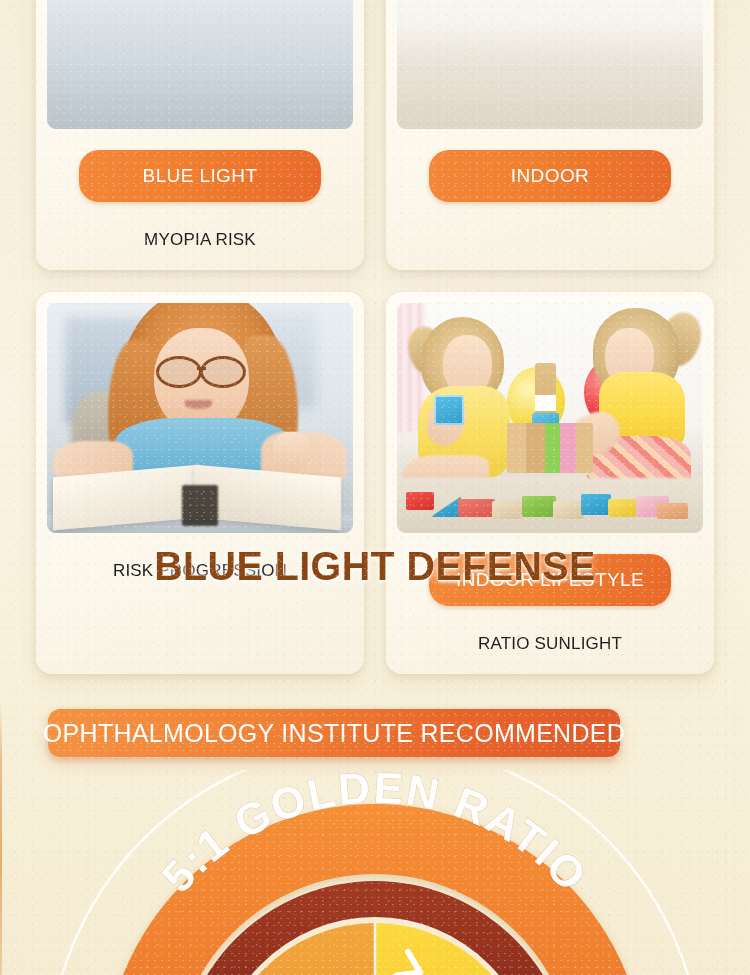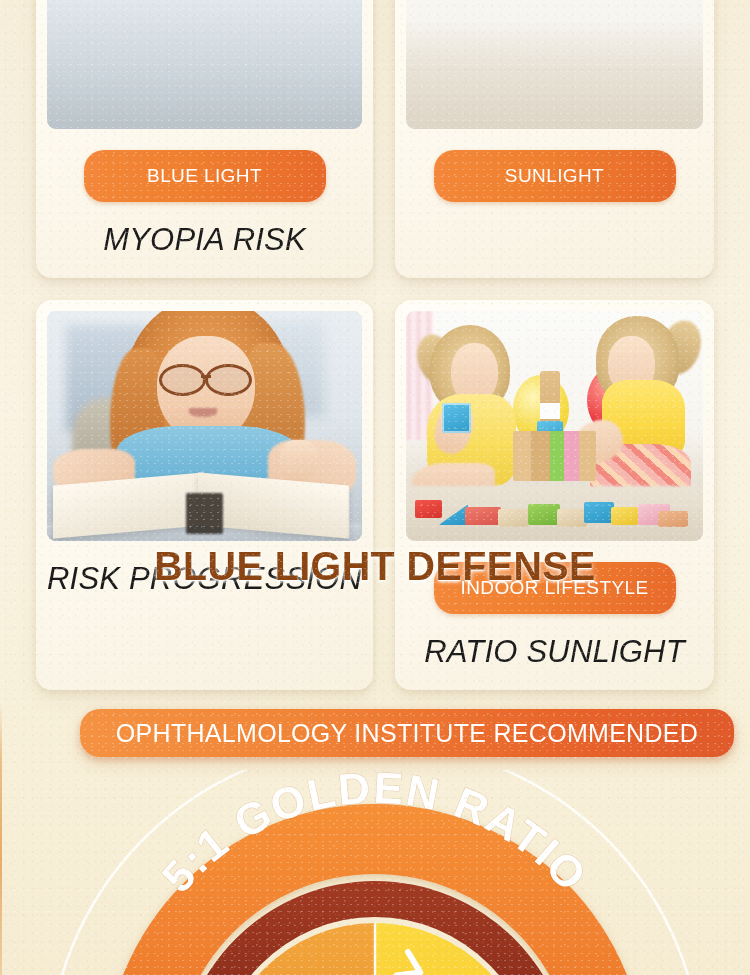--- a/index.html
+++ b/index.html
@@ -47,23 +47,22 @@
   .card-caption-pill{
     margin-top:21px; height:52px; min-width:242px; padding:0 26px;
     border-radius:20px;
     background:linear-gradient(100deg,#f4873a 0%,#f0802f 40%,#e8692a 100%);
     color:#fff; font-size:19px; letter-spacing:.4px;
     display:flex; align-items:center; justify-content:center;
     box-shadow:0 2px 4px rgba(190,100,40,.28);
     white-space:nowrap;
   }
   .card-sub{
-    margin-top:20px; font-size:31px; color:#1b1b1b; letter-spacing:.2px;
+    margin-top:28px; font-size:17px; color:#1b1b1b; letter-spacing:.2px;
     white-space:nowrap;
-    font-style:italic;
   }
 
   
   .ph{ position:absolute; inset:0; }
   
   .p1-bg{ position:absolute; inset:0;
     background:
       linear-gradient(180deg,#e9eef2 0%,#dfe6ec 45%,#cfd8de 72%,#b9c3c9 100%);
     filter:blur(0px);}
   .p1-win{ position:absolute; left:6%; top:6%; width:26%; height:46%;
@@ -189,27 +188,27 @@
   }
   .h-line2{
     margin-top:13px; line-height:1;
     text-shadow:0 0 7px rgba(255,255,255,.95), 0 2px 3px rgba(255,255,255,.75);
     white-space:nowrap;
   }
   .h-ratio{ font-size:66px; font-weight:bold; color:#f5852e; letter-spacing:-1px; }
   .h-golden{ font-size:57px; font-weight:bold; color:#9d4f17; letter-spacing:.2px; }
 
   .reco-pill{
-    position:absolute; left:48px; top:709px; width:654px; height:48px;
-    border-radius:20px;
+    position:absolute; left:48px; top:709px; width:572px; height:48px;
+    border-radius:12px;
     background:linear-gradient(100deg,#f59242 0%,#f08336 35%,#e8642a 72%,#e0592a 100%);
     color:#fff; font-size:25px; letter-spacing:.3px;
     display:flex; align-items:center; justify-content:center;
     box-shadow:0 3px 6px rgba(190,95,40,.30), 0 7px 16px rgba(190,95,40,.18);
-    z-index:3; white-space:nowrap;margin-left:32px;
+    z-index:3; white-space:nowrap;
   }
 
   
   .gauge{ position:absolute; left:0; top:770px; width:750px; height:205px; z-index:2; overflow:hidden;}
   .gauge svg{ display:block; }
   .arc-label{ font-size:44px; font-weight:bold; fill:#ffffff; letter-spacing:2px;
     font-family:"Liberation Sans", sans-serif; }
 </style>
 </head>
 <body>
@@ -227,21 +226,21 @@
     <div class="card-caption-pill">BLUE LIGHT</div>
     <div class="card-sub">MYOPIA RISK</div>
   </div>
 
   <div class="card">
     <div class="card-photo">
       <div class="ph">
           <div class="p2-bg"></div>
         </div>
     </div>
-    <div class="card-caption-pill">SUNLIGHT</div>
+    <div class="card-caption-pill">INDOOR</div>
   </div>
 
   <div class="card">
     <div class="card-photo">
       <div class="ph">
         <div class="p1-bg"></div>
         <div class="p1-win"></div>
           <div class="p1-win2"></div>
         <div class="p1-chair"></div>
         <div class="p1-hair"></div>

